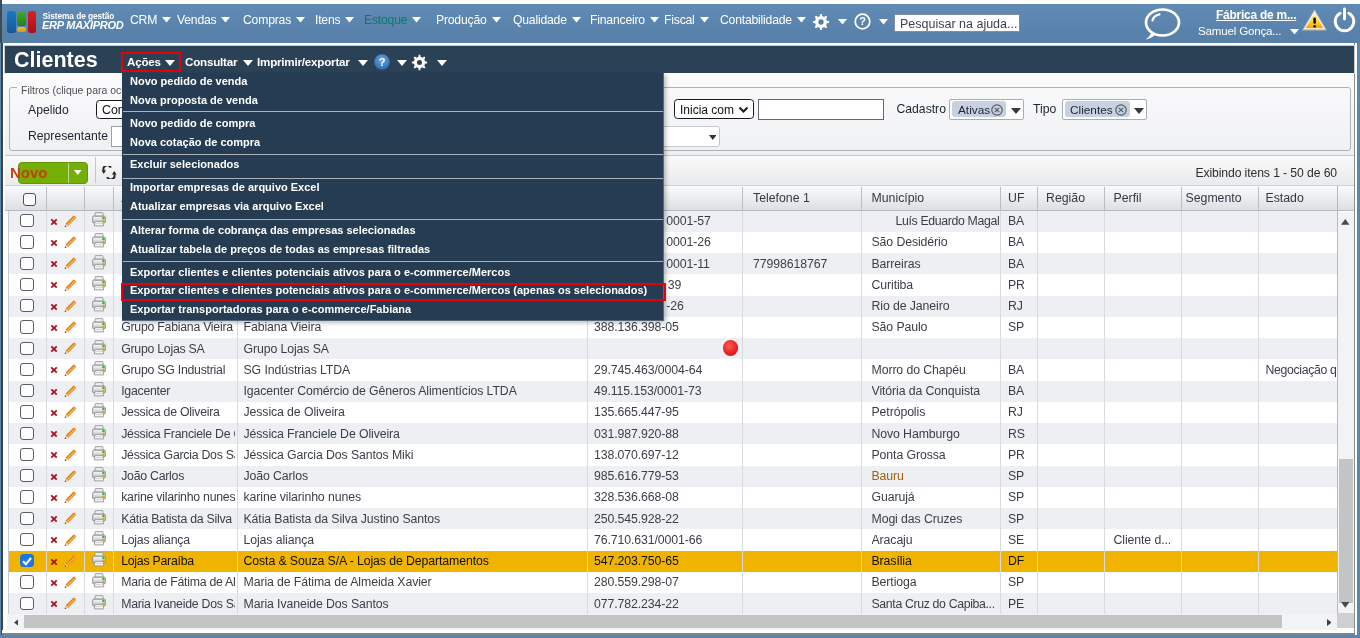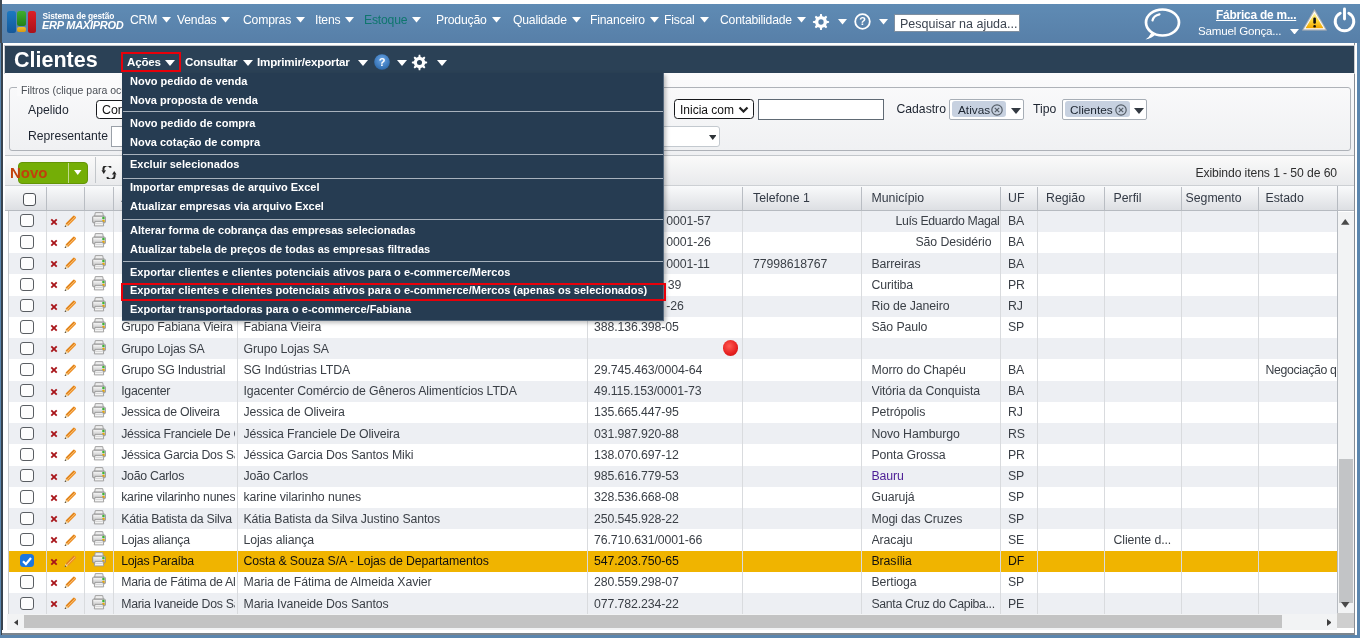--- a/index.html
+++ b/index.html
@@ -298,21 +298,21 @@
         </linearGradient>
       </defs>
 <polygon points="4.3,0.6 11.7,0.6 12.4,4.2 3.6,4.2" fill="#eee" stroke="#999" stroke-width="0.9"></polygon>
 <rect x="1.7" y="4.2" width="12.6" height="6.6" rx="0.8" fill="url(#pb)" stroke="#878787" stroke-width="0.9"></rect>
 <circle cx="12.4" cy="6" r="1.3" fill="#3cb336"></circle>
 <circle cx="12.4" cy="9" r="1.3" fill="#eca900"></circle>
 <polygon points="4,9.4 12,9.4 12.7,13.9 3.3,13.9" fill="#f4f4f4" stroke="#979797" stroke-width="0.9"></polygon>
 <line x1="4.6" y1="11.4" x2="11.4" y2="11.4" stroke="#cfcfcf" stroke-width="0.9"></line>
 </svg>
 <div class="cell" style="left:666.3px;top:235.25px;width:74.70000000000005px;color:#3a3f46;">0001-26</div>
-<div class="cell" style="left:871.5px;top:235.25px;width:127.5px;color:#3a3f46;margin-left:44px;">São Desidério</div>
+<div class="cell" style="left:871.5px;top:235.25px;width:127.5px;color:#3a3f46;">São Desidério</div>
 <div class="cell" style="left:1008px;top:235.25px;width:28px;color:#3a3f46;">BA</div>
 <div class="" style="left:8px;top:253.0px;width:1329px;height:21.25px;background:#edeff3"></div>
 <div class="" style="left:20.3px;top:256.6px;width:13.4px;height:13.4px;background:#fdfdfd;border:1.5px solid #5a5e63;border-radius:3px"></div>
 <svg style="left:49.8px;top:260.2px" width="8" height="8" viewBox="0 0 10 10">
       <path d="M0.8 2.4 L2.4 0.8 L5 3.4 L7.6 0.8 L9.2 2.4 L6.6 5 L9.2 7.6 L7.6 9.2 L5 6.6 L2.4 9.2 L0.8 7.6 L3.4 5 Z" fill="#a8151a"></path>
     </svg>
 <svg style="left:63.5px;top:256.4px" width="13.5" height="13.5" viewBox="0 0 13.5 13.5">
 <path d="M0.7 12.9 L1.6 9.5 L4.1 12 Z" fill="#f0d9a8"></path>
 <path d="M0.7 12.9 L1.15 11.2 L2.4 12.45 Z" fill="#333"></path>
 <path d="M1.6 9.5 L9.3 1.8 Q10 1.1 10.85 1.95 L11.65 2.75 Q12.5 3.6 11.8 4.3 L4.1 12 Z" fill="#ee9127"></path>
@@ -632,21 +632,21 @@
 <polygon points="4.3,0.6 11.7,0.6 12.4,4.2 3.6,4.2" fill="#eee" stroke="#999" stroke-width="0.9"></polygon>
 <rect x="1.7" y="4.2" width="12.6" height="6.6" rx="0.8" fill="url(#pb)" stroke="#878787" stroke-width="0.9"></rect>
 <circle cx="12.4" cy="6" r="1.3" fill="#3cb336"></circle>
 <circle cx="12.4" cy="9" r="1.3" fill="#eca900"></circle>
 <polygon points="4,9.4 12,9.4 12.7,13.9 3.3,13.9" fill="#f4f4f4" stroke="#979797" stroke-width="0.9"></polygon>
 <line x1="4.6" y1="11.4" x2="11.4" y2="11.4" stroke="#cfcfcf" stroke-width="0.9"></line>
 </svg>
 <div class="cell" style="left:121.19999999999999px;top:469.0px;width:114.30000000000001px;color:#3a3f46;letter-spacing:-0.25px;">João Carlos</div>
 <div class="cell" style="left:243.5px;top:469.0px;width:342.5px;color:#3a3f46;">João Carlos</div>
 <div class="cell" style="left:594px;top:469.0px;width:147px;color:#3a3f46;">985.616.779-53</div>
-<div class="cell" style="left:871.5px;top:469.0px;width:127.5px;color:#4c1d95;">Bauru</div>
+<div class="cell" style="left:871.5px;top:469.0px;width:127.5px;color:#a16207;">Bauru</div>
 <div class="cell" style="left:1008px;top:469.0px;width:28px;color:#3a3f46;">SP</div>
 <div class="" style="left:8px;top:486.75px;width:1329px;height:21.25px;background:#ffffff"></div>
 <div class="" style="left:20.3px;top:490.35px;width:13.4px;height:13.4px;background:#fdfdfd;border:1.5px solid #5a5e63;border-radius:3px"></div>
 <svg style="left:49.8px;top:493.95px" width="8" height="8" viewBox="0 0 10 10">
       <path d="M0.8 2.4 L2.4 0.8 L5 3.4 L7.6 0.8 L9.2 2.4 L6.6 5 L9.2 7.6 L7.6 9.2 L5 6.6 L2.4 9.2 L0.8 7.6 L3.4 5 Z" fill="#a8151a"></path>
     </svg>
 <svg style="left:63.5px;top:490.15px" width="13.5" height="13.5" viewBox="0 0 13.5 13.5">
 <path d="M0.7 12.9 L1.6 9.5 L4.1 12 Z" fill="#f0d9a8"></path>
 <path d="M0.7 12.9 L1.15 11.2 L2.4 12.45 Z" fill="#333"></path>
 <path d="M1.6 9.5 L9.3 1.8 Q10 1.1 10.85 1.95 L11.65 2.75 Q12.5 3.6 11.8 4.3 L4.1 12 Z" fill="#ee9127"></path>

